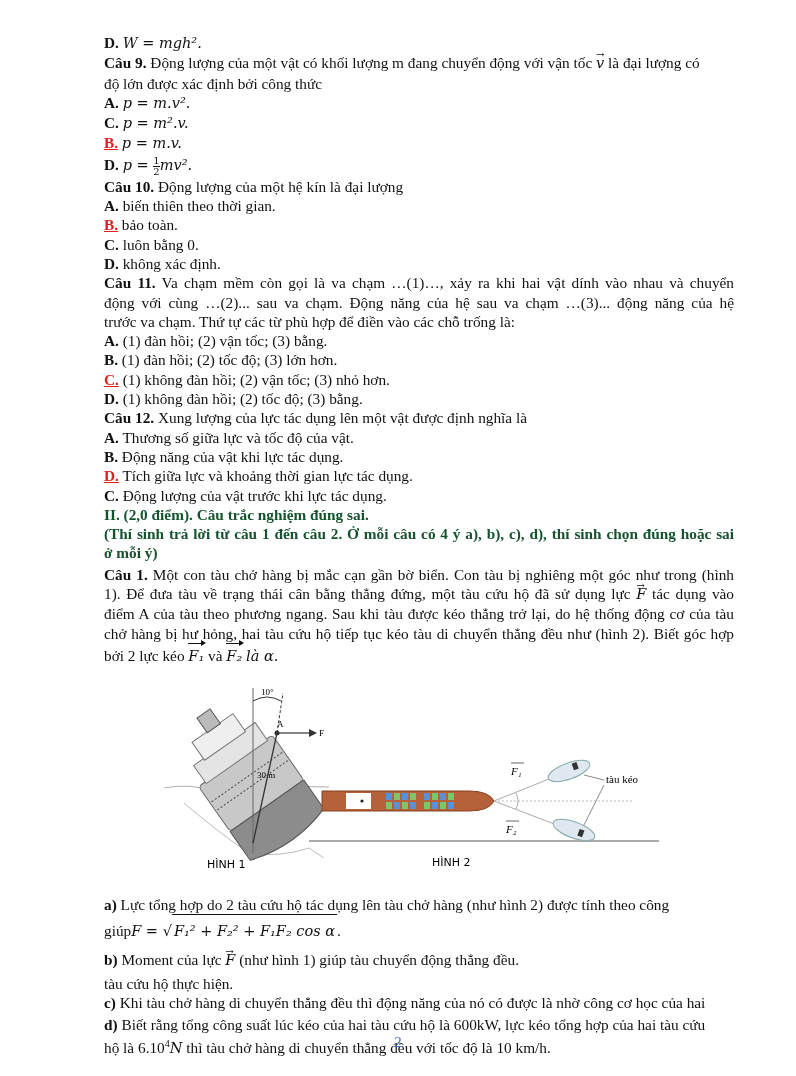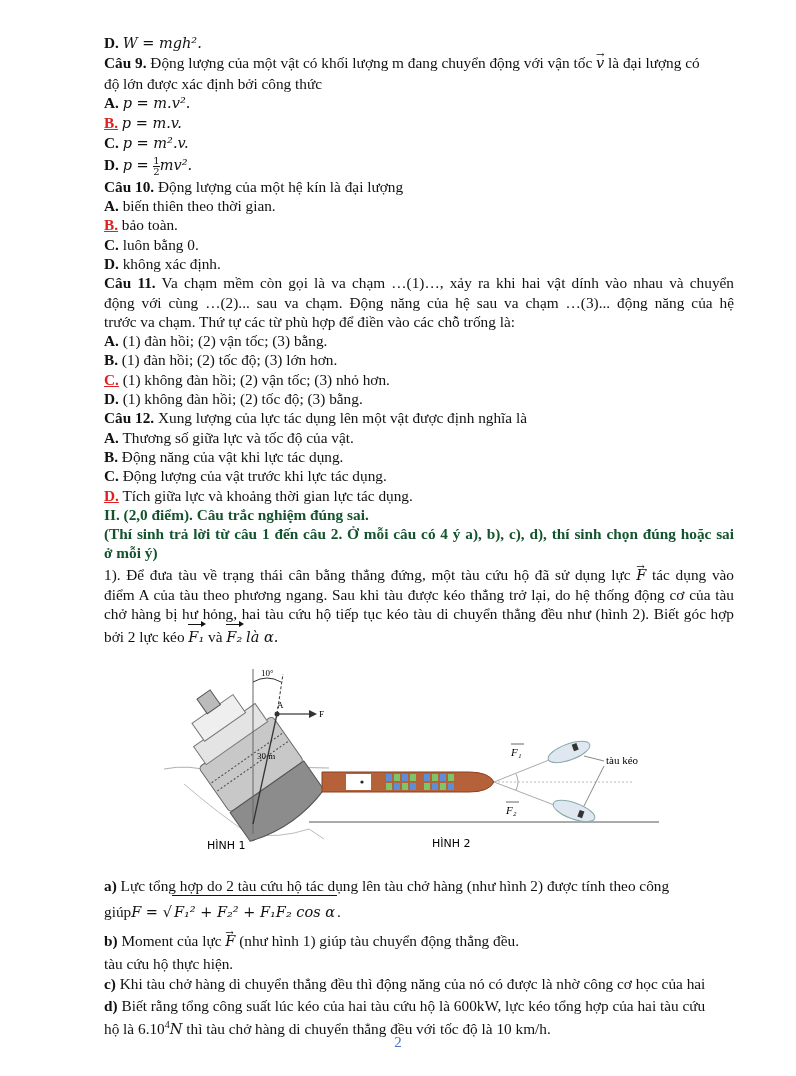--- a/index.html
+++ b/index.html
@@ -39,26 +39,26 @@
       <span>Động lượng của một vật có khối lượng m đang chuyển động với vận tốc</span>
       <span class="math vec">v</span>
       <span>là đại lượng có</span>
     </div>
     <div class="line">độ lớn được xác định bởi công thức</div>
     <div class="line">
       <span class="b">A.</span>
       <span class="math">p = m.v².</span>
     </div>
     <div class="line">
+      <span class="b">C.</span>
+      <span class="math">p = m².v.</span>
+    </div>
+    <div class="line">
       <span class="ans">B.</span>
       <span class="math">p = m.v.</span>
-    </div>
-    <div class="line">
-      <span class="b">C.</span>
-      <span class="math">p = m².v.</span>
     </div>
     <div class="line" style="line-height:21px;">
       <span class="b">D.</span>
       <span class="math">p = </span><span class="frac math"><span style="border-bottom:1px solid #111;">1</span><span>2</span></span><span class="math">mv².</span>
     </div>
   </div>
 
   <div>
     <div class="line">
       <span class="b">Câu 10.</span>
@@ -77,29 +77,30 @@
     <div class="line"><span class="b">A.</span> <span>(1) đàn hồi; (2) vận tốc; (3) bằng.</span></div>
     <div class="line"><span class="b">B.</span> <span>(1) đàn hồi; (2) tốc độ; (3) lớn hơn.</span></div>
     <div class="line"><span class="ans">C.</span> <span>(1) không đàn hồi; (2) vận tốc; (3) nhỏ hơn.</span></div>
     <div class="line"><span class="b">D.</span> <span>(1) không đàn hồi; (2) tốc độ; (3) bằng.</span></div>
   </div>
 
   <div>
     <div class="line"><span class="b">Câu 12.</span> <span>Xung lượng của lực tác dụng lên một vật được định nghĩa là</span></div>
     <div class="line"><span class="b">A.</span> <span>Thương số giữa lực và tốc độ của vật.</span></div>
     <div class="line"><span class="b">B.</span> <span>Động năng của vật khi lực tác dụng.</span></div>
+    <div class="line"><span class="ans">D.</span> <span>Tích giữa lực và khoảng thời gian lực tác dụng.</span></div>
     <div class="line"><span class="b">C.</span> <span>Động lượng của vật trước khi lực tác dụng.</span></div>
-    <div class="line"><span class="ans">D.</span> <span>Tích giữa lực và khoảng thời gian lực tác dụng.</span></div>
   </div>
 
   <div class="line redhead">II. (2,0 điểm). Câu trắc nghiệm đúng sai.</div>
   <div class="line redhead just">(Thí sinh trả lời từ câu 1 đến câu 2. Ở mỗi câu có 4 ý a), b), c), d), thí sinh chọn đúng hoặc sai</div>
   <div class="line redhead">ở mỗi ý)</div>
 
   <div style="margin-top:2px;">
+    <div class="line just"><span class="b">Câu 1.</span> <span>Một con tàu chở hàng bị mắc cạn gần bờ biển. Con tàu bị nghiêng một góc như trong (hình</span></div>
     <div class="line just"><span>1). Để đưa tàu về trạng thái cân bằng thẳng đứng, một tàu cứu hộ đã sử dụng lực</span> <span class="math vec">F</span> <span>tác dụng vào</span></div>
     <div class="line just">điểm A của tàu theo phương ngang. Sau khi tàu được kéo thẳng trở lại, do hệ thống động cơ của tàu</div>
     <div class="line just">chở hàng bị hư hỏng, hai tàu cứu hộ tiếp tục kéo tàu di chuyển thẳng đều như (hình 2). Biết góc hợp</div>
     <div class="line" style="line-height:22px;"><span>bởi 2 lực kéo</span> <span class="math ovec">F₁</span> <span>và</span> <span class="math ovec">F₂</span> <span class="math">là α.</span></div>
 
     <div class="figures">
 
       <svg width="175" height="190" style="position:absolute; left:55px; top:0;" viewBox="0 0 175 190">
         <path d="M5 105 Q30 100 55 108 Q90 112 120 103 L170 104" stroke="#999" fill="none" stroke-width="0.8"></path>
         <path d="M25 120 Q60 150 90 170 Q120 175 150 165 L165 175" stroke="#aaa" fill="none" stroke-width="0.8"></path>

